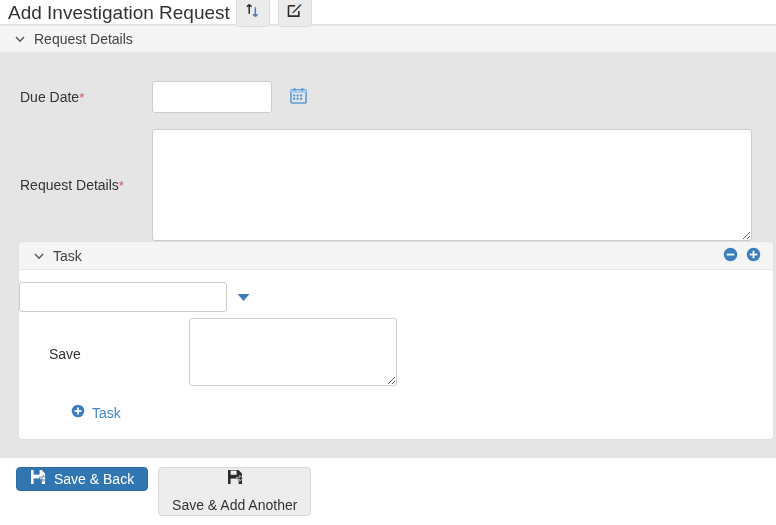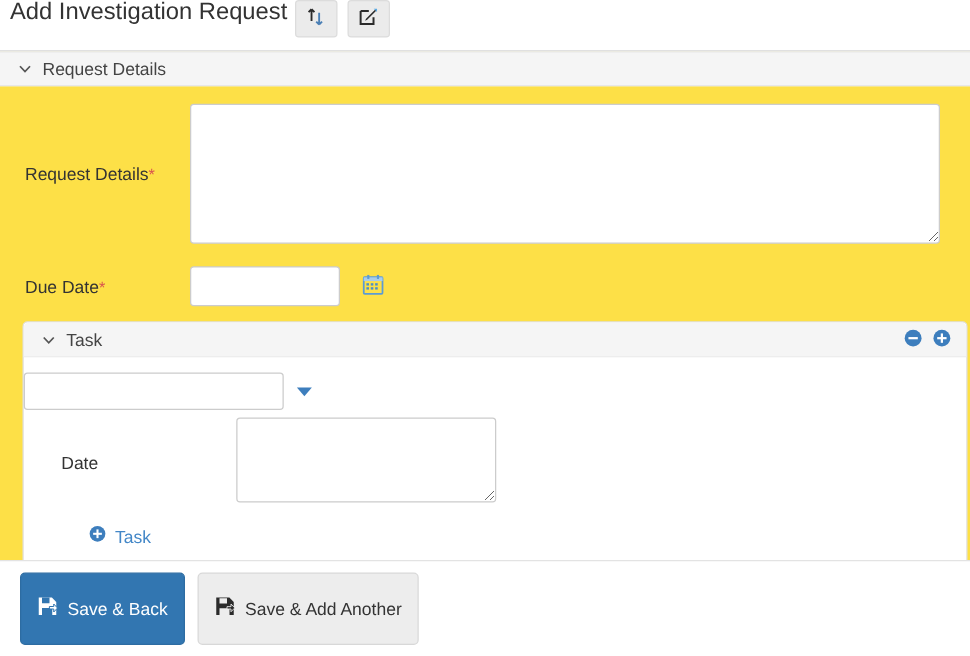--- a/index.html
+++ b/index.html
@@ -12,23 +12,23 @@
     height: 525px;
     overflow: hidden;
     font-family: "Liberation Sans", sans-serif;
     font-size: 14px;
     color: #333333;
     position: relative;
   }
 
   
   .page-header {
-    height: 40px;
-    display: flex;
-    align-items: flex-start;
+    height: 24px;
+    display: flex;
+    align-items: center;
     padding: 0 0 0 8px;
     box-sizing: border-box;
   }
   .page-title {
     font-size: 19px;
     color: #333333;
     font-weight: normal;
     line-height: 1;
     white-space: nowrap;
   }
@@ -50,21 +50,21 @@
     cursor: pointer;
     box-sizing: border-box;
     padding: 0;
   }
 
   
   .panel {
     border: 1px solid #e0e0e0;
     border-left: none;
     border-right: none;
-    background: #fde047;
+    background: #e5e5e5;
   }
   .panel-heading {
     background: #f5f5f5;
     border-bottom: 1px solid #e7e7e7;
     border-top: 1px solid #e7e7e7;
     height: 28px;
     display: flex;
     align-items: center;
     padding: 0 10px 0 14px;
     box-sizing: border-box;
@@ -227,27 +227,27 @@
     padding: 9px 0 9px 16px;
     box-sizing: border-box;
   }
   .btn {
     display: inline-flex;
     align-items: center;
     gap: 8px;
     font-family: "Liberation Sans", sans-serif;
     font-size: 14px;
     border-radius: 4px;
-    padding: 18px 13px;
+    padding: 1px 13px;
     cursor: pointer;
     box-sizing: border-box;
     vertical-align: top;
     line-height: 1.2;
   }
-  .btn + .btn { margin-left: 6px; }
+  .btn + .btn { margin-left: 6px; flex-direction: column; }
   .btn-primary {
     background: #3276b1;
     border: 1px solid #2d6ca2;
     color: #ffffff;
   }
   .btn-default {
     background: #ededed;
     border: 1px solid #d8d8d8;
     color: #333333;
   }
@@ -286,27 +286,20 @@
     <span class="chev">
       <svg width="12" height="12" viewBox="0 0 12 12">
         <path d="M2 4 L6 8.2 L10 4" stroke="#555" stroke-width="1.4" fill="none"></path>
       </svg>
     </span>
     <span>Request Details</span>
   </div>
 
   <div class="panel-body">
 
-    <div class="form-row rd-row">
-      <div class="form-label rd-label">
-        <span>Request Details</span><span class="req">*</span>
-      </div>
-      <textarea id="request-details-textarea" class="form-control" placeholder="" style=""></textarea>
-    </div>
-
     <div class="form-row due-row">
       <div class="form-label">
         <span>Due Date</span><span class="req">*</span>
       </div>
       <input id="due-date-input" class="form-control" type="text" placeholder="" style="">
       <button class="cal-btn">
         <span>
           <svg width="17" height="17" viewBox="0 0 18 18">
             <rect x="1" y="3" width="16" height="14" rx="1" fill="none" stroke="#5b9bd5" stroke-width="1.6"></rect>
             <rect x="1" y="3" width="16" height="3.2" fill="#a8cdeb"></rect>
@@ -316,20 +309,27 @@
               <rect x="3.3" y="8" width="2.2" height="2"></rect>
               <rect x="7.0" y="8" width="2.2" height="2"></rect>
               <rect x="10.7" y="8" width="2.2" height="2"></rect>
               <rect x="3.3" y="11.4" width="2.2" height="2"></rect>
               <rect x="7.0" y="11.4" width="2.2" height="2"></rect>
               <rect x="10.7" y="11.4" width="2.2" height="2"></rect>
             </g>
           </svg>
         </span>
       </button>
+    </div>
+
+    <div class="form-row rd-row">
+      <div class="form-label rd-label">
+        <span>Request Details</span><span class="req">*</span>
+      </div>
+      <textarea id="request-details-textarea" class="form-control" placeholder="" style=""></textarea>
     </div>
 
     <div class="subpanel">
       <div class="subpanel-heading">
         <span class="chev">
           <svg width="12" height="12" viewBox="0 0 12 12">
             <path d="M2 4 L6 8.2 L10 4" stroke="#555" stroke-width="1.4" fill="none"></path>
           </svg>
         </span>
         <span class="subpanel-title">Task</span>
@@ -364,21 +364,21 @@
               <svg width="13" height="9" viewBox="0 0 13 9">
                 <path d="M0.5 1 L12.5 1 L6.5 8 Z" fill="#3d7ebd"></path>
               </svg>
             </span>
           </button>
         </div>
 
         
         <div class="form-row note-row">
           <div class="form-label task-label note-label">
-            <span>Date</span><span class="req"></span>
+            <span>Save</span><span class="req"></span>
           </div>
           <textarea id="task-note-textarea" class="form-control" placeholder="" style=""></textarea>
         </div>
 
         
         <a class="add-task-link">
           <span>
             <svg width="14" height="14" viewBox="0 0 16 16">
               <circle cx="8" cy="8" r="7.2" fill="#3d7ebd"></circle>
               <rect x="4" y="7.1" width="8" height="1.9" fill="#ffffff"></rect>

